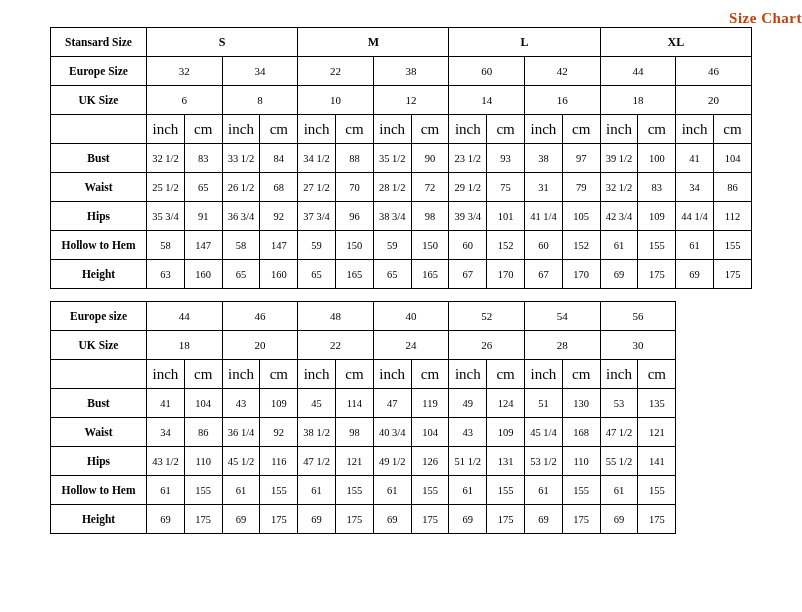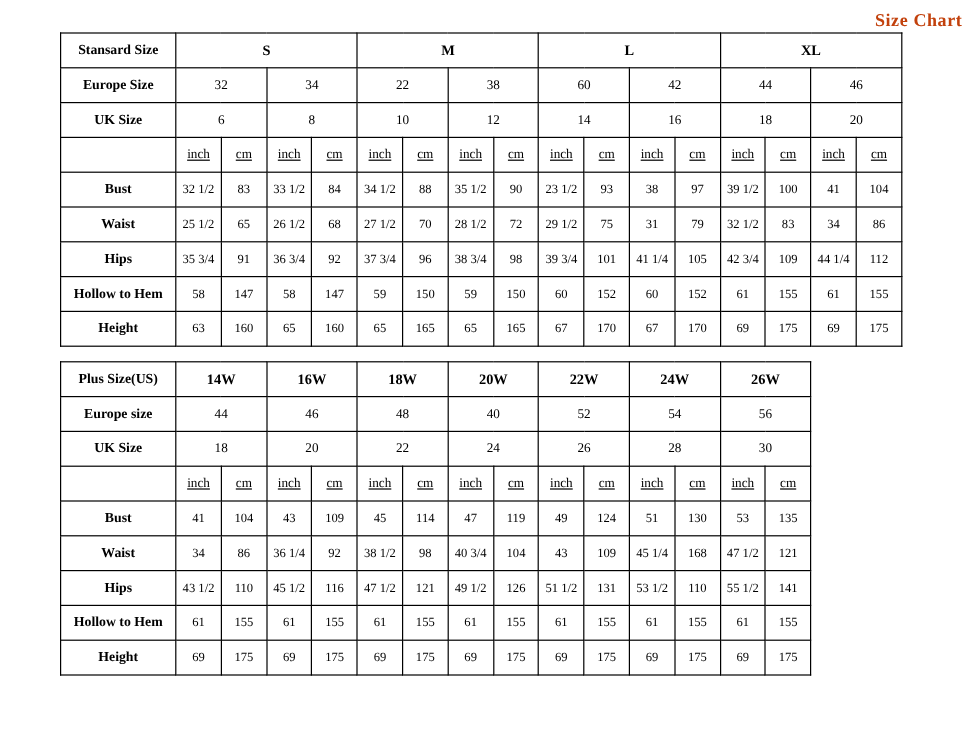--- a/index.html
+++ b/index.html
@@ -48,22 +48,21 @@
   }
   .group-head {
     font-weight: bold;
     font-size: 12px;
   }
   .hdr-bold {
     font-weight: bold;
     font-size: 12px;
   }
   .unit-cell {
-    font-size: 11px;
-    text-decoration: underline;
+    font-size: 15px;
   }
   .val-cell {
     font-size: 10.5px;
   }
   .noborder {
     border: none !important;
   }
   .first-col { width: 96px; }
   .data-col { width: 37.8px; }
   .plus-wrap { margin-top: 12px; }
@@ -257,31 +256,20 @@
       <col class="data-col">
         <col class="data-col">
         <col class="data-col">
         <col class="data-col">
       <col class="data-col">
         <col class="data-col">
       <col style="width:75.6px">
     </colgroup>
     <tbody>
       <tr>
-        <td class="label-cell">Plus Size(US)</td>
-        <td class="group-head" colspan="2">14W</td>
-        <td class="group-head" colspan="2">16W</td>
-        <td class="group-head" colspan="2">18W</td>
-        <td class="group-head" colspan="2">20W</td>
-        <td class="group-head" colspan="2">22W</td>
-        <td class="group-head" colspan="2">24W</td>
-        <td class="group-head" colspan="2">26W</td>
-        <td class="noborder"></td>
-      </tr>
-      <tr>
         <td class="label-cell">Europe size</td>
         <td colspan="2">44</td>
         <td colspan="2">46</td>
         <td colspan="2">48</td>
         <td colspan="2">40</td>
         <td colspan="2">52</td>
         <td colspan="2">54</td>
         <td colspan="2">56</td>
         <td class="noborder"></td>
       </tr>

